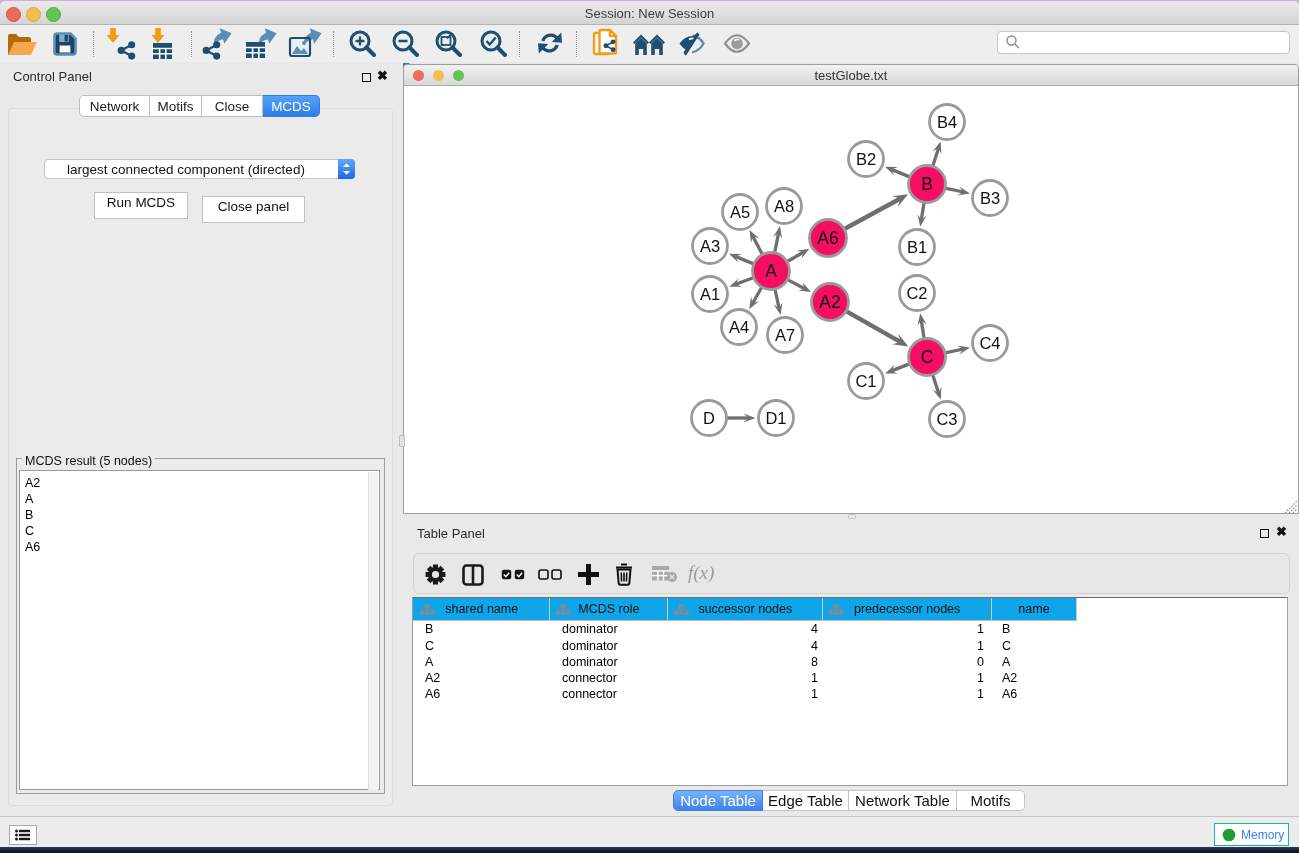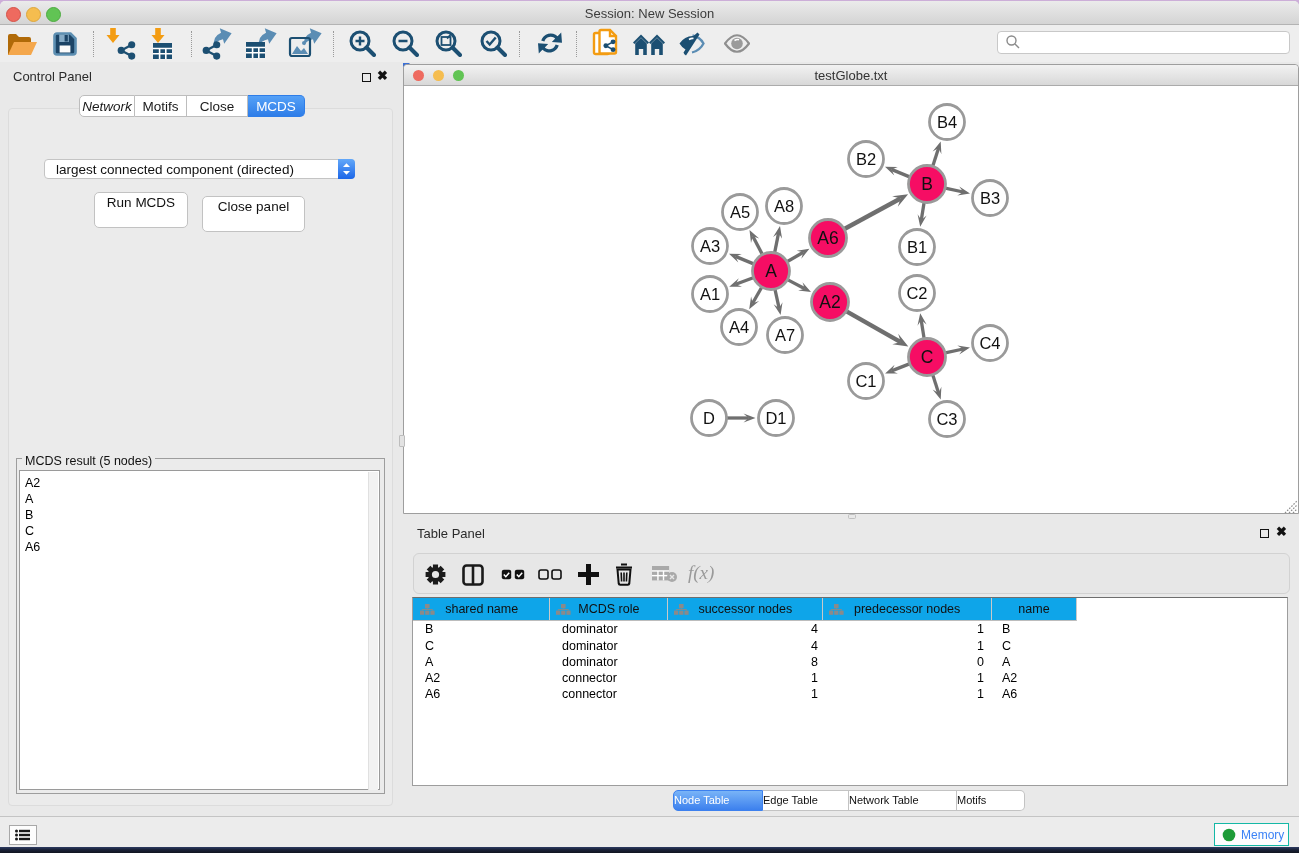--- a/index.html
+++ b/index.html
@@ -20,23 +20,23 @@
 .cp-title{position:absolute;left:13px;top:7px;font-size:13px;color:#2b2b2b;}
 .cp-float{position:absolute;left:362px;top:11px;width:7px;height:7px;border:1.3px solid #111;}
 .cp-close{position:absolute;left:377px;top:6px;font-size:13px;color:#111;font-weight:bold;}
 .cp-content{position:absolute;left:8px;top:46px;width:383px;height:696px;background:#ebebeb;border:1px solid #dcdcdc;border-radius:4px;}
 .tabs{position:absolute;left:79px;top:33px;height:24px;display:flex;z-index:5;}
 .tab{height:22px;line-height:22px;background:#fff;border:1px solid #bdbdbd;border-left:none;font-size:13.5px;color:#1a1a1a;text-align:center;box-sizing:border-box;}
 .tab.first{border-left:1px solid #bdbdbd;border-radius:5px 0 0 5px;}
 .tab.last{border-radius:0 5px 5px 0;}
 .tab.sel{background:linear-gradient(#55a1f7,#2e7de8);color:#fff;border-color:#2e7de8;}
 .opt-label{position:absolute;left:0px;top:74px;width:392px;text-align:center;font-size:13.5px;color:#111;}
-.dropdown{position:absolute;left:44px;top:97px;width:311px;height:20px;background:#fff;border:1px solid #c4c4c4;border-radius:4px;font-size:13.5px;color:#111;line-height:20px;padding-left:11px;box-sizing:border-box;}
+.dropdown{position:absolute;left:44px;top:97px;width:311px;height:20px;background:#fff;border:1px solid #c4c4c4;border-radius:4px;font-size:13.5px;color:#111;line-height:20px;padding-left:22px;box-sizing:border-box;}
 .dd-btn{position:absolute;right:-1px;top:-1px;width:17px;height:20px;background:linear-gradient(#63a8f9,#1c66e8);border-radius:0 4px 4px 0;}
-.btn{position:absolute;height:36px;background:#fff;border:1px solid #c2c2c2;border-radius:5px;font-size:13.5px;color:#111;text-align:center;line-height:19px;box-sizing:border-box;}
+.btn{position:absolute;height:27px;background:#fff;border:1px solid #c2c2c2;border-radius:0;font-size:13.5px;color:#111;text-align:center;line-height:19px;box-sizing:border-box;}
 .mcds-box{position:absolute;left:16px;top:396px;width:367px;height:334px;border:1px solid #9d9d9d;}
 .mcds-label{position:absolute;left:22px;top:392px;background:#ebebeb;padding:0 3px;font-size:12.5px;color:#111;z-index:3;}
 .mcds-list{position:absolute;left:19px;top:408px;width:361px;height:320px;background:#fff;border:1px solid #9a9a9a;font-size:12.5px;color:#000;}
 .mcds-list{padding-top:4px;box-sizing:border-box;}
 .mcds-list .li{padding-left:5px;height:16.1px;line-height:16.1px;}
 .mcds-scroll{position:absolute;right:1px;top:1px;width:9px;height:318px;background:#f2f2f2;border-left:1px solid #e0e0e0;}
 
 .netwin{position:absolute;left:403px;top:2px;width:894px;height:448px;background:#fff;border:1px solid #9e9e9e;border-radius:4px 4px 0 0;}
 .net-titlebar{position:absolute;left:0;top:0;width:100%;height:20px;background:linear-gradient(#f2f2f2,#d8d8d8);border-bottom:1px solid #ababab;border-radius:4px 4px 0 0;}
 .ntl{position:absolute;top:5px;width:11px;height:11px;border-radius:50%;}
@@ -44,21 +44,21 @@
 
 .tp-title{position:absolute;left:417px;top:464px;font-size:13px;color:#2b2b2b;}
 .tp-float{position:absolute;left:1260px;top:467px;width:7px;height:7px;border:1.3px solid #111;}
 .tp-close{position:absolute;left:1276px;top:462px;font-size:13px;color:#111;font-weight:bold;}
 .tp-toolbar{position:absolute;left:413px;top:491px;width:875px;height:39px;background:#e7e7e7;border:1px solid #d2d2d2;border-radius:6px;}
 .ttable{position:absolute;left:412px;top:535px;width:874px;height:187px;background:#fff;border:1px solid #9d9d9d;border-top:1.5px solid #6e6e6e;}
 .thead{position:absolute;left:0;top:0;height:23px;background:#0ea5e9;border-bottom:1px solid #bcbcbc;box-sizing:border-box;}
 .thcell{position:absolute;top:0;height:22px;border-right:1px solid #c9c9c9;text-align:center;font-size:12.5px;color:#111;line-height:22px;}
 .trow{position:absolute;font-size:12.5px;color:#000;height:16.3px;line-height:16.3px;}
 .bt-tabs{position:absolute;left:673px;top:728px;height:21px;display:flex;}
-.bt-tab{height:19px;line-height:19px;background:#fff;border:1px solid #c3c3c3;border-left:none;font-size:11px;color:#111;}
+.bt-tab{height:19px;line-height:19px;background:#fff;border:1px solid #c3c3c3;border-left:none;font-size:15px;color:#111;text-align:center;}
 .bt-tab.first{border-left:1px solid #c3c3c3;border-radius:5px 0 0 5px;}
 .bt-tab.last{border-radius:0 5px 5px 0;}
 .bt-tab.sel{background:linear-gradient(#79b4f7,#3c80ee);color:#fff;border-color:#3c80ee;}
 
 .statusbar{position:absolute;left:0;top:815px;width:100%;height:32px;background:#ececec;border-top:1px solid #c4c4c4;}
 .sb-left{position:absolute;left:9px;top:8px;width:26px;height:18px;background:#fdfdfd;border:1px solid #a8a8a8;}
 .sb-mem{position:absolute;left:1214px;top:6px;width:73px;height:21px;background:#fdfdfd;border:1px solid #14b8a6;font-size:12px;color:#3b82f6;}
 .deskbottom{position:absolute;left:0;top:847px;width:100%;height:6px;background:linear-gradient(#2e3c63,#1a2238 45%,#10141f);}
 </style>
 </head>
@@ -225,21 +225,21 @@
         </svg>
     </div>
   </div>
   <div class="main">
 
     <div class="cp-title">Control Panel</div>
     <div class="cp-float"></div>
     <div class="cp-close">✖</div>
     <div class="cp-content"></div>
     <div class="tabs">
-      <div class="tab first" style="width:56px;font-style:italic;">Network</div>
+      <div class="tab first" style="width:71px;">Network</div>
         <div class="tab" style="width:52px;">Motifs</div>
         <div class="tab" style="width:61px;">Close</div>
         <div class="tab sel last" style="width:57px;">MCDS</div>
     </div>
     <div class="dropdown">largest connected component (directed)
       <div class="dd-btn"><svg width="17" height="20" viewBox="0 0 17 20">
             <path d="M5 8 L8.5 4.2 L12 8 Z" fill="#fff"></path>
             <path d="M5 12 L8.5 15.8 L12 12 Z" fill="#fff"></path>
           </svg></div>
     </div>

